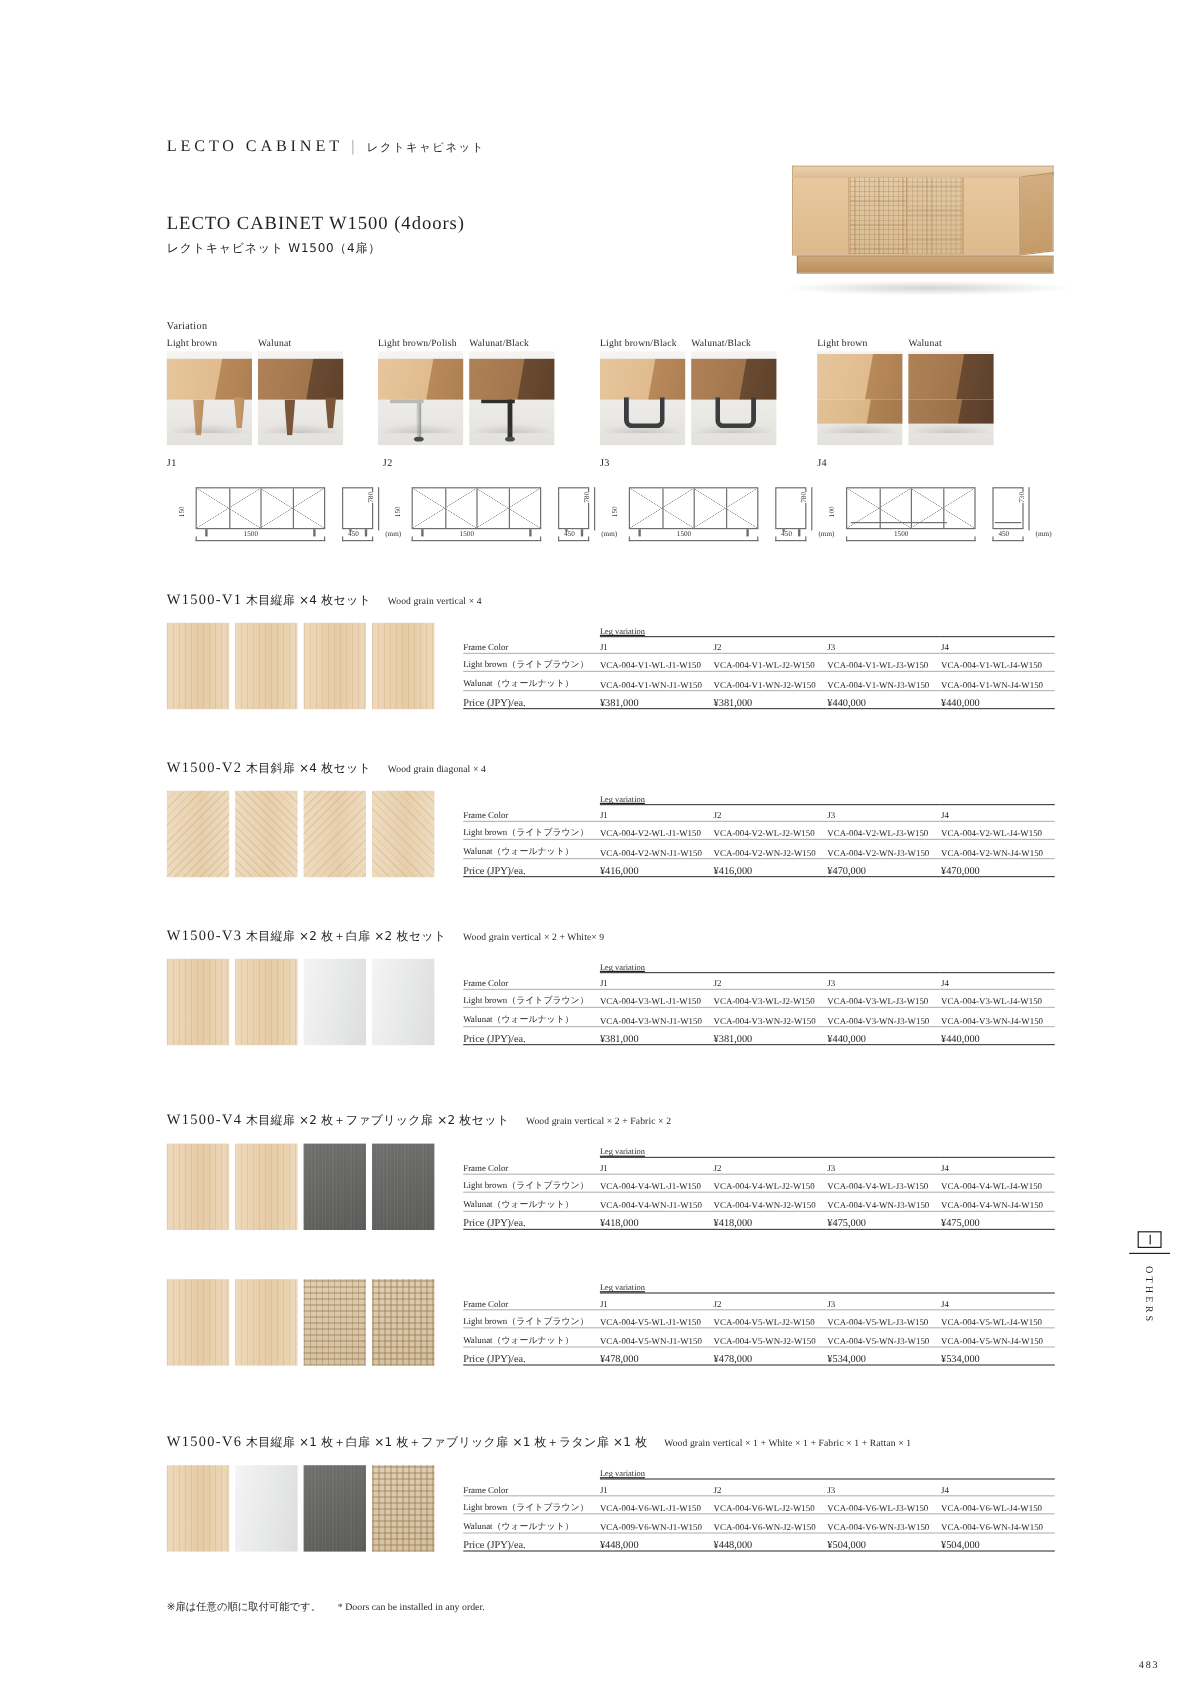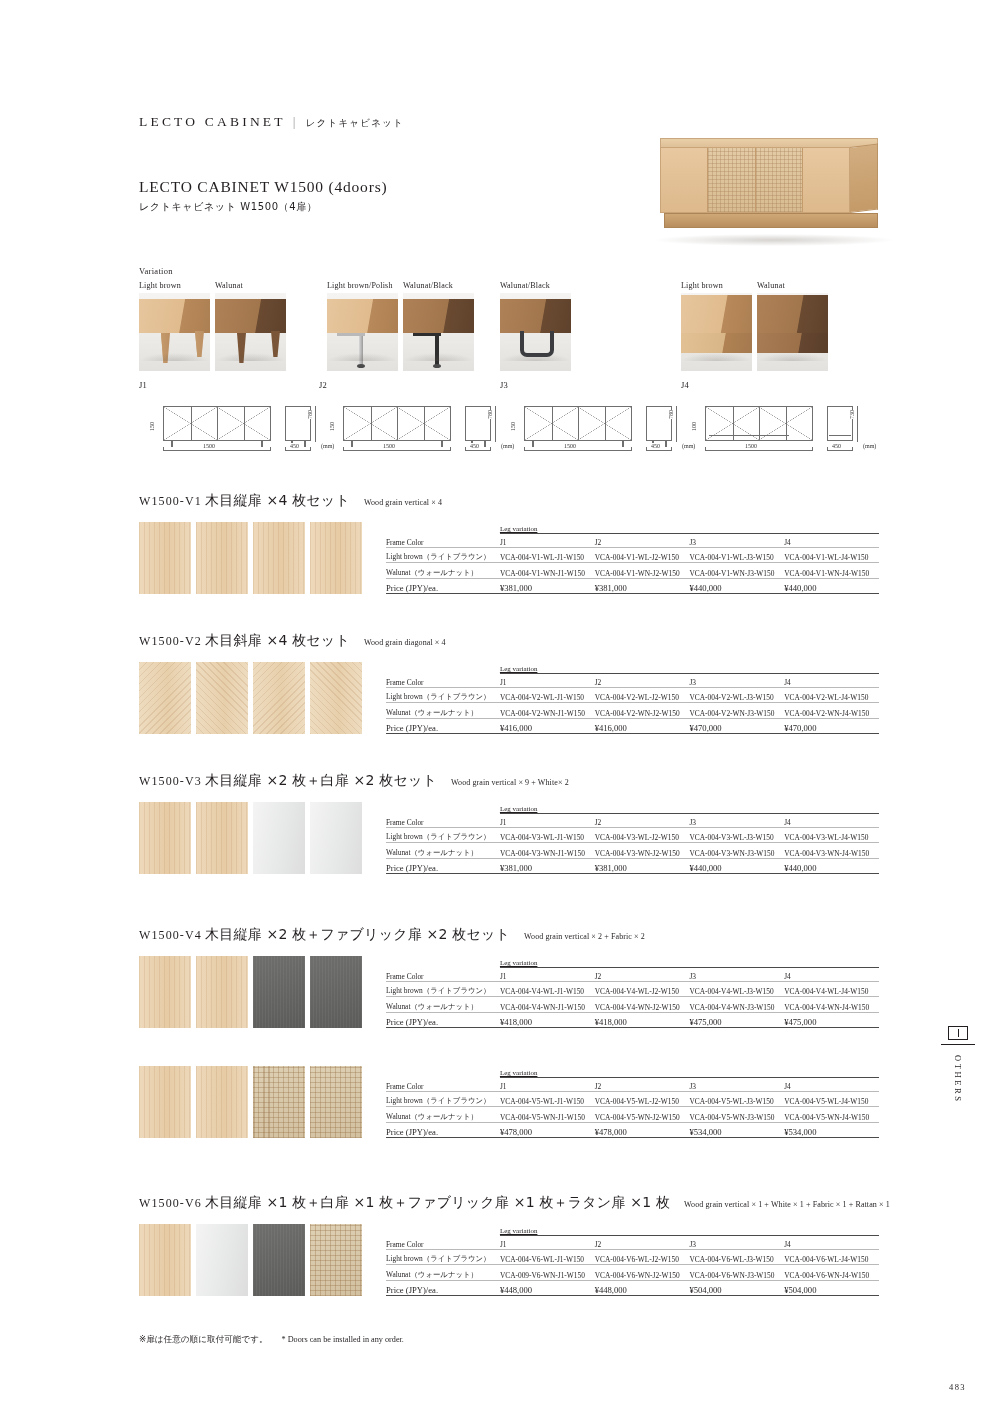--- a/index.html
+++ b/index.html
@@ -118,21 +118,21 @@
   .dw-dim-h { position:absolute; font-size:6px; color:#333; white-space:nowrap; }
   .dw-dim-v { position:absolute; font-size:6px; color:#333; writing-mode:vertical-rl; transform:rotate(180deg); }
   .dw-rule { position:absolute; background:#6f6f6f; height:1px; }
   .dw-tick { position:absolute; background:#6f6f6f; width:1px; height:4px; }
   .dw-unit { position:absolute; font-size:6px; color:#333; }
 
   
   .section { position:absolute; left:139px; width:740px; }
   .sec-title { font-size:12px; letter-spacing:.2px; white-space:nowrap; margin-bottom:0; }
   .sec-title .code { letter-spacing:1.1px; }
-  .sec-title .jp { font-size:14px; font-family:"DejaVu Sans", sans-serif; letter-spacing:.2px; }
+  .sec-title .jp { font-size:10px; font-family:"DejaVu Sans", sans-serif; letter-spacing:.2px; }
   .sec-title .en { font-size:8px; margin-left:14px; letter-spacing:.1px; }
 
   .sec-body { display:flex; margin-top:12px; }
   .swatches { display:flex; gap:5px; width:227px; flex:0 0 227px; }
   .sw { width:52px; height:72px; }
   .sw.wood-v {
     background:
       repeating-linear-gradient(90deg, rgba(176,132,86,.18) 0 1px, rgba(0,0,0,0) 1px 5px),
       linear-gradient(90deg,#eed9bb,#e6cba5 55%,#edd8ba);
   }
@@ -231,21 +231,21 @@
           <div class="var-img">
             <div class="vi-bg"></div>
             <div class="vi-case wn"></div>
             <div class="leg-taper wn" style="left:22px;top:40px"></div>
             <div class="leg-taper wn" style="left:56px;top:38px;height:26px"></div>
             <div class="vi-shadow"></div>
           </div>
         </div>
       </div>
     </div>
-    <div class="var-group" style="left: 188px;">
+    <div class="var-group" style="left: 176px;">
       <div class="var-cells">
         <div class="var-cell">
           <div class="var-cap">Light brown/Polish</div>
           <div class="var-img">
             <div class="vi-bg"></div>
             <div class="vi-case lb"></div>
             <div class="leg-steel polish" style="left:32px;top:40px">
               <div class="foot"></div>
             </div>
             <div style="position:absolute;left:10px;top:40px;width:28px;height:3px;background:#b9b9b9"></div>
@@ -261,20 +261,29 @@
               <div class="foot"></div>
             </div>
             <div style="position:absolute;left:10px;top:40px;width:28px;height:3px;background:#2e2e2e"></div>
             <div class="vi-shadow"></div>
           </div>
         </div>
       </div>
     </div>
     <div class="var-group" style="left: 361px;">
       <div class="var-cells">
+        <div class="var-cell">
+          <div class="var-cap">Light brown/Black</div>
+          <div class="var-img">
+            <div class="vi-bg"></div>
+            <div class="vi-case lb"></div>
+            <div class="leg-u" style="left:20px;top:38px"></div>
+            <div class="vi-shadow"></div>
+          </div>
+        </div>
         <div class="var-cell">
           <div class="var-cap">Walunat/Black</div>
           <div class="var-img">
             <div class="vi-bg"></div>
             <div class="vi-case wn"></div>
             <div class="leg-u" style="left:20px;top:38px"></div>
             <div class="vi-shadow"></div>
           </div>
         </div>
       </div>
@@ -502,21 +511,21 @@
               <td class="c1">¥416,000</td>
               <td class="c2">¥416,000</td>
               <td class="c3">¥470,000</td>
               <td class="c4">¥470,000</td>
             </tr>
           </tbody>
         </table>
       </div>
     </div>
     <div class="section" style="top: 772px;">
-      <div class="sec-title"><span class="code">W1500-V3</span> <span class="jp">木目縦扉 ×2 枚＋白扉 ×2 枚セット</span><span class="en">Wood grain vertical × 9 + White× 2</span></div>
+      <div class="sec-title"><span class="code">W1500-V3</span> <span class="jp">木目縦扉 ×2 枚＋白扉 ×2 枚セット</span><span class="en">Wood grain vertical × 2 + White× 9</span></div>
       <div class="sec-body">
         <div class="swatches">
           <div class="sw wood-v"></div>
           <div class="sw wood-v"></div>
           <div class="sw white"></div>
           <div class="sw white"></div>
         </div>
         <table class="spec">
           <tbody>
             <tr class="legvar-row">

